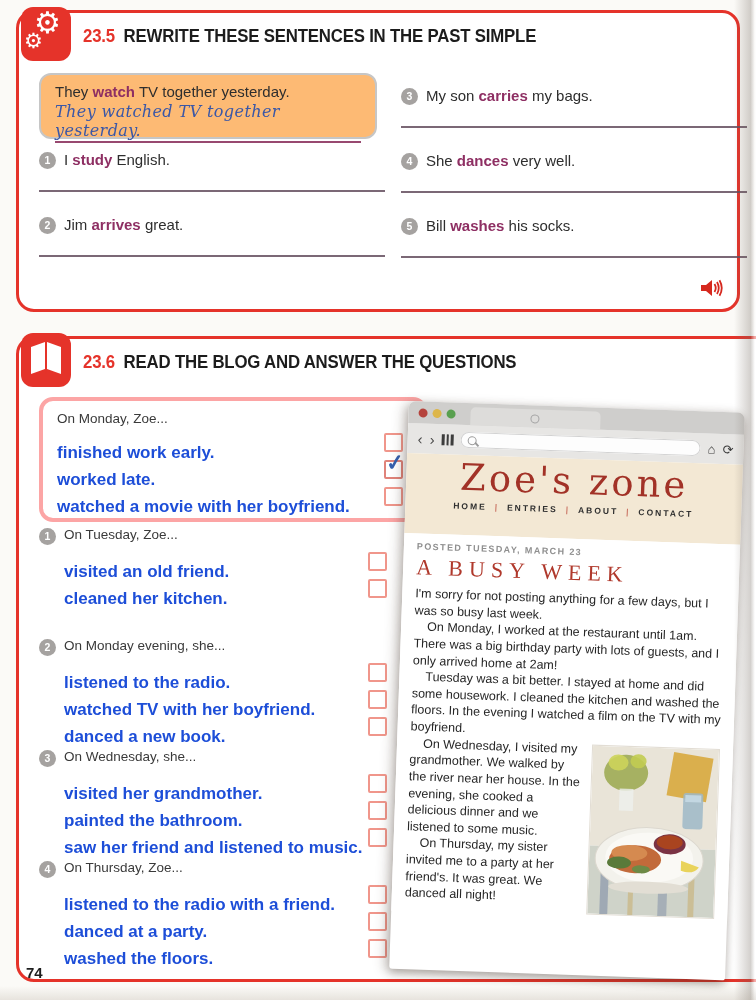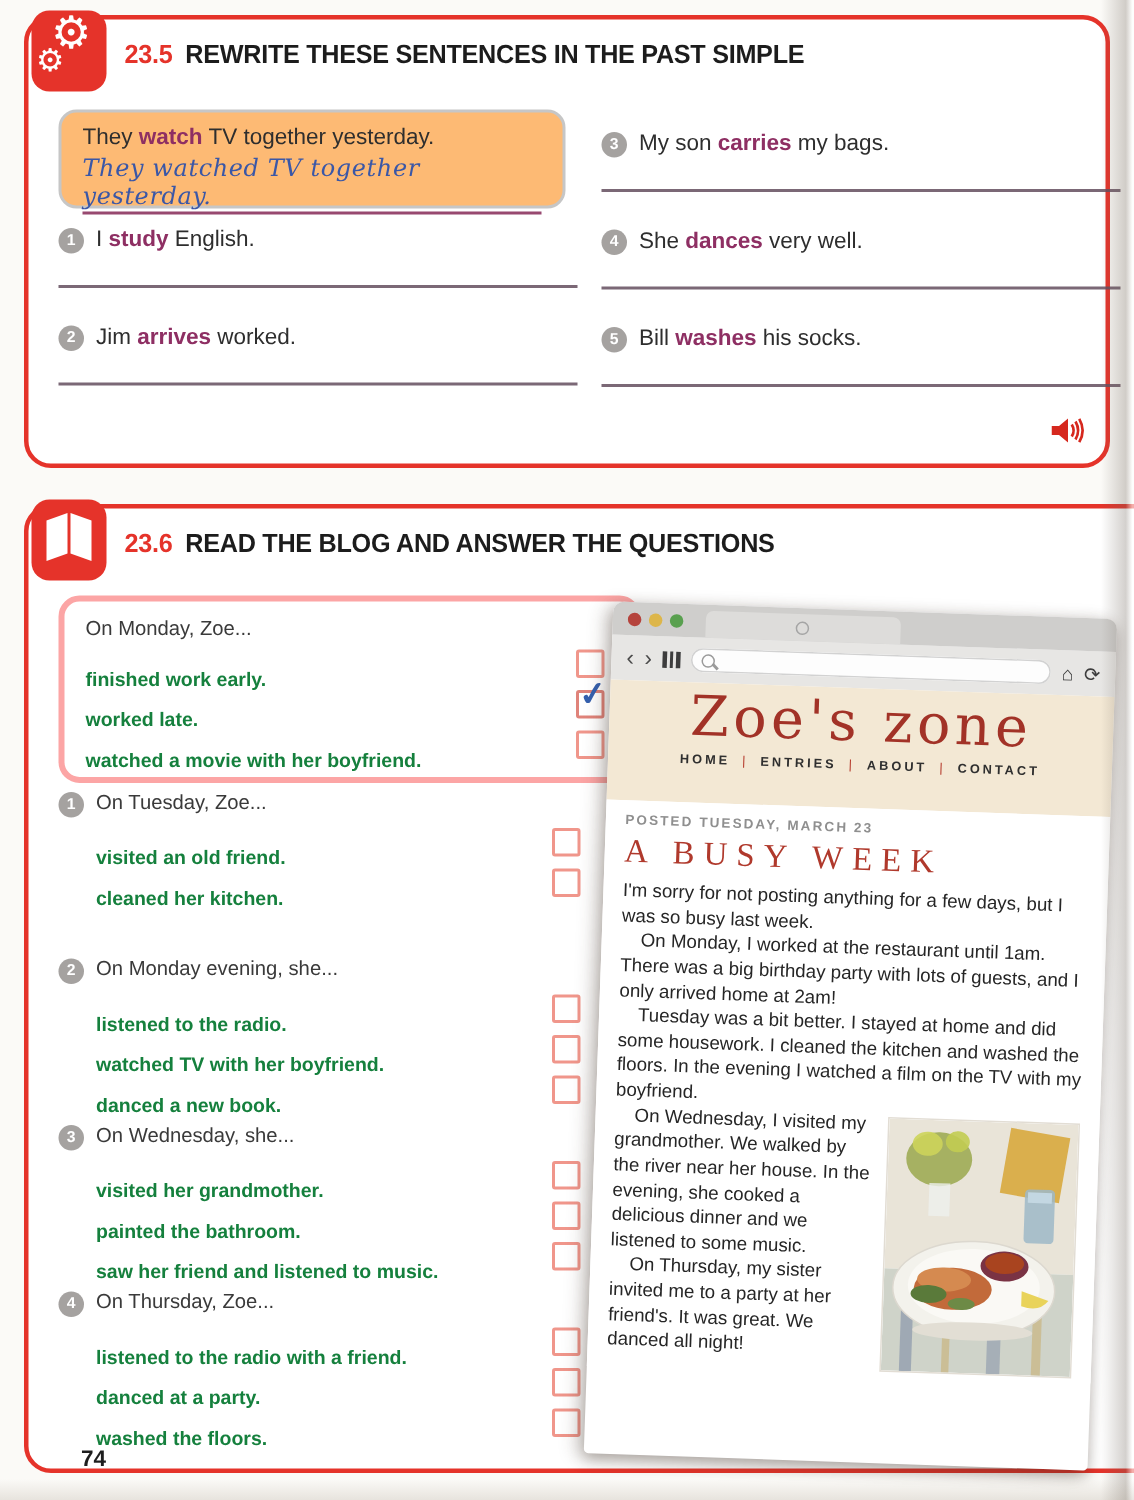--- a/index.html
+++ b/index.html
@@ -44,21 +44,21 @@
   .numcircle{flex:0 0 auto;width:17px;height:17px;border-radius:50%;background:#a5a2a0;
     color:#fff;font-size:10.5px;font-weight:700;text-align:center;line-height:17px;margin-top:1px;}
   .blank{margin-top:21px;border-bottom:2px solid rgba(100,78,94,.85);height:0;}
   .speaker{position:absolute;right:14px;bottom:8px;}
 
   
   .exbox2{position:absolute;left:20px;top:58px;width:388px;min-height:112px;
     border:4px solid #fca5a5;border-radius:14px;padding:10px 14px 8px;box-sizing:border-box;background:#fff;}
   .q-prompt{font-size:13.5px;color:#3a3a3a;display:flex;gap:8px;align-items:flex-start;}
   .opt{display:flex;align-items:center;height:27px;}
-  .opt-label{flex:1;font-size:13px;font-weight:700;color:#15803d;margin-top:20px;}
+  .opt-label{flex:1;font-size:17px;font-weight:700;color:#1d4ed8;margin-top:20px;}
   .checkbox{position:relative;width:15px;height:15px;border:2px solid #f0968b;border-radius:2px;
     margin-right:6px;background:#fff;cursor:pointer;}
   .checkbox .tick{display:none;position:absolute;left:0px;top:-12px;font-size:22px;font-weight:700;
     color:#3560ae;transform:rotate(-6deg);}
   .checkbox.checked{border-color:#e0837a;}
   .checkbox.checked .tick{display:block;}
   .question{position:absolute;left:20px;width:354px;}
   .question .q-options{margin:3px 0 0 25px;}
   .exbox2 .q-options{margin-top:3px;}
 
@@ -96,21 +96,21 @@
 
   .blog-body{padding:8px 13px 10px;background:#fff;}
   .posted{font-size:9px;font-weight:700;letter-spacing:1.4px;color:#8f8f8f;}
   .post-title{font-family:"Liberation Serif",serif;font-size:22px;letter-spacing:6px;
     color:#b0392c;margin:3px 0 5px;font-weight:400;}
   .blog-body p{margin:0;font-size:12.5px;line-height:1.33;color:#262626;}
   .blog-body p.ind{text-indent:13px;}
   .blog-photo{float:right;width:128px;height:170px;margin:3px 0 2px 9px;
     border:1px solid #e2ddd4;box-sizing:border-box;}
 
-  .pagenum{position:absolute;left:26px;top:964px;font-size:15px;font-weight:700;color:#1e1e1e;margin-left:28px;}
+  .pagenum{position:absolute;left:26px;top:964px;font-size:15px;font-weight:700;color:#1e1e1e;}
 </style>
 </head>
 <body>
 
 <div class="page-inner">
 
   <section class="panel" id="s1">
     <div class="badge">
       <span class="gear g1">⚙</span>
       <span class="gear g2">⚙</span>
@@ -128,21 +128,21 @@
     <div class="item" style="left:20px;top:138px">
       <div class="row">
           <span class="numcircle">1</span>
         <span class="sentence"><span>I </span><span class="verb">study</span><span> English.</span></span>
         </div>
       <div class="blank"></div>
     </div>
     <div class="item" style="left:20px;top:203px">
       <div class="row">
           <span class="numcircle">2</span>
-        <span class="sentence"><span>Jim </span><span class="verb">arrives</span><span> worked.</span></span>
+        <span class="sentence"><span>Jim </span><span class="verb">arrives</span><span> great.</span></span>
         </div>
       <div class="blank"></div>
     </div>
     <div class="item" style="left:382px;top:74px">
       <div class="row">
           <span class="numcircle">3</span>
         <span class="sentence"><span>My son </span><span class="verb">carries</span><span> my bags.</span></span>
         </div>
       <div class="blank"></div>
     </div>

